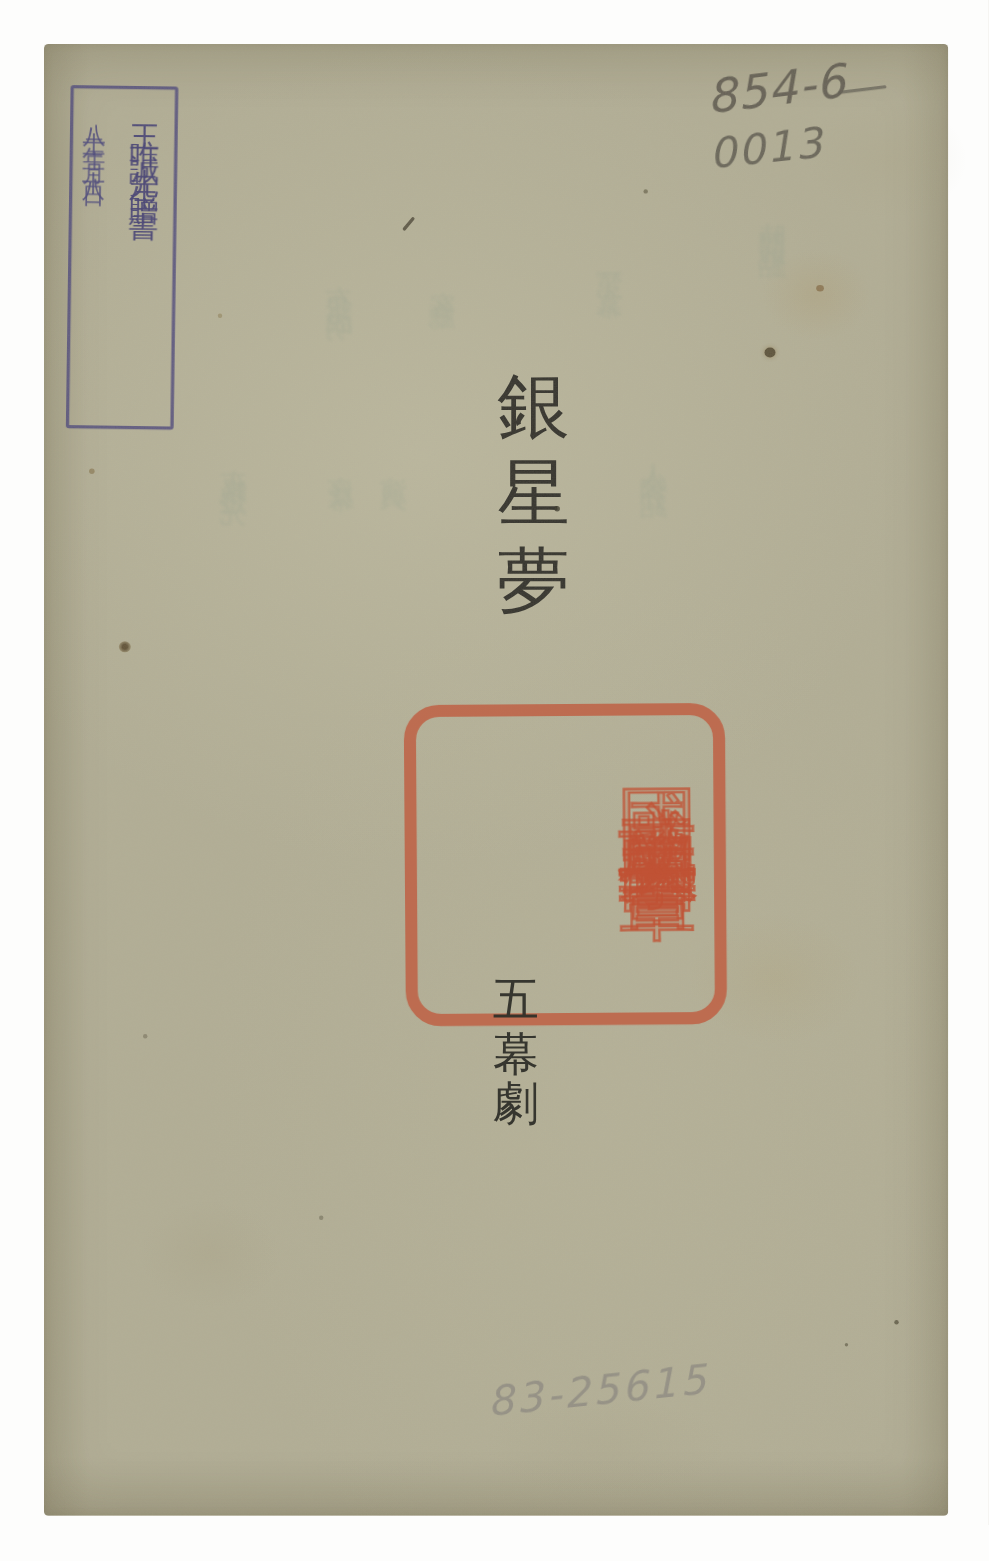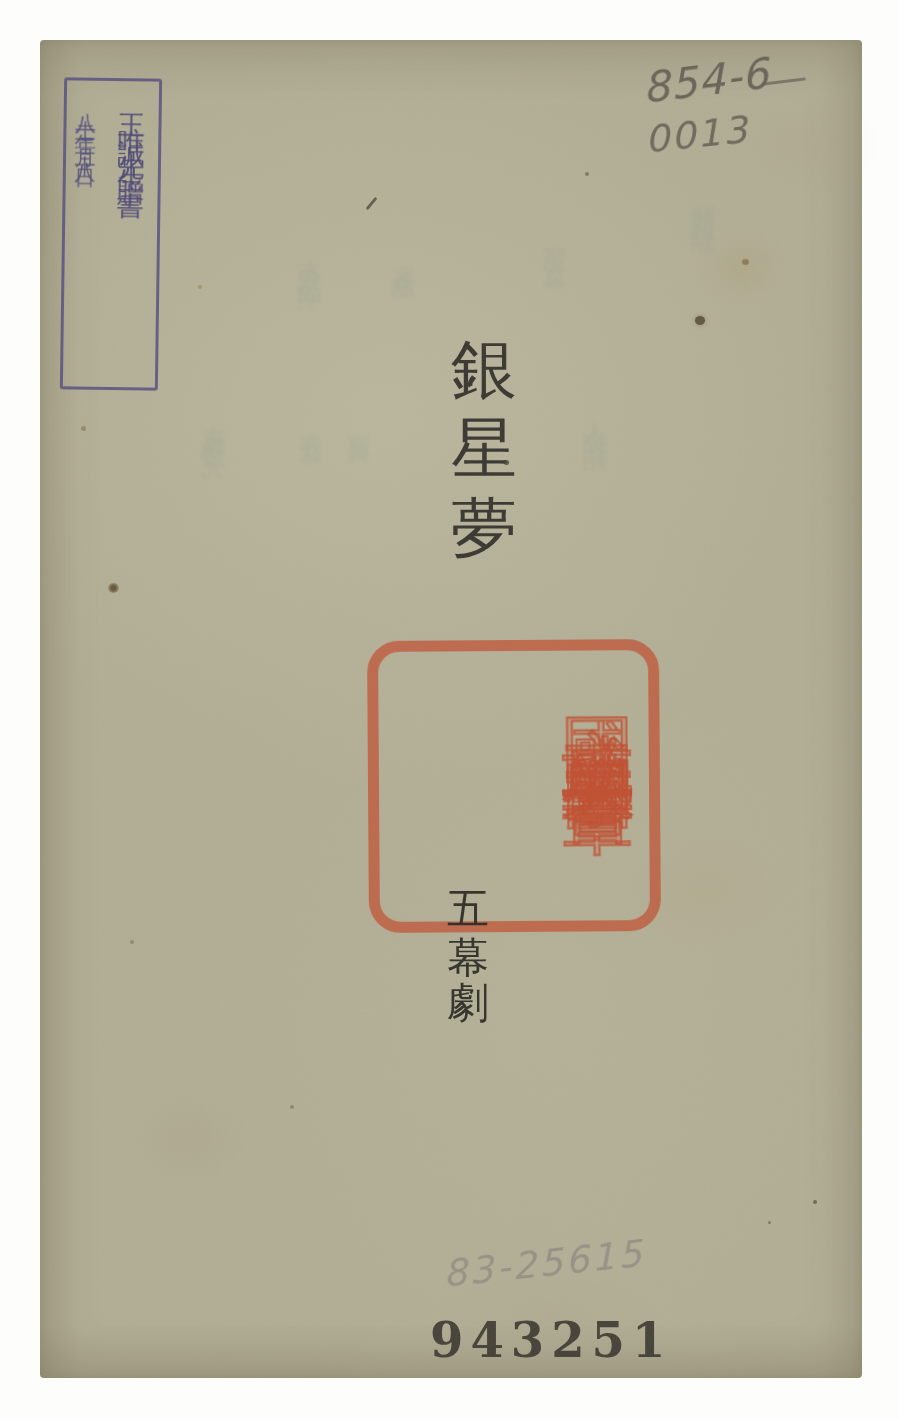--- a/index.html
+++ b/index.html
@@ -142,21 +142,20 @@
 
   <div class="vtext book-title">銀星夢</div>
 
   <div class="seal">
     <div class="seal-text">國立成功大學圖書章</div>
   </div>
 
   <div class="vtext subtitle">五幕劇</div>
 
   <div class="accession-hand">83-25615</div>
-  <div class="accession-stamp">943251</div>
 
   <div class="spot" style="left:655px;top:276px;width:10px;height:9px;background:#4a3f28;opacity:.8;box-shadow:0 0 5px rgba(120,90,40,0.55);"></div>
   <div class="spot" style="left:702px;top:219px;width:7px;height:6px;background:#7a5c35;opacity:.6;"></div>
   <div class="spot" style="left:68px;top:543px;width:11px;height:10px;background:radial-gradient(circle, #55452a 30%, rgba(110,90,50,0.45) 70%, transparent);opacity:.85;"></div>
   <div class="spot" style="left:41px;top:386px;width:5px;height:5px;background:#7d6a42;opacity:.55;"></div>
   <div class="spot" style="left:464px;top:420px;width:5px;height:5px;background:#3f3c30;opacity:.8;"></div>
   <div class="speck-line" style="left:330px;top:156px;width:3px;height:15px;background:#4c4637;transform:rotate(40deg);opacity:.8;"></div>
   <div class="spot" style="left:773px;top:1160px;width:4px;height:4px;background:#4f4a38;opacity:.7;"></div>
   <div class="spot" style="left:728px;top:1181px;width:3px;height:3px;background:#55503c;opacity:.6;"></div>
   <div class="spot" style="left:158px;top:245px;width:4px;height:4px;background:#8a7a50;opacity:.5;"></div>

